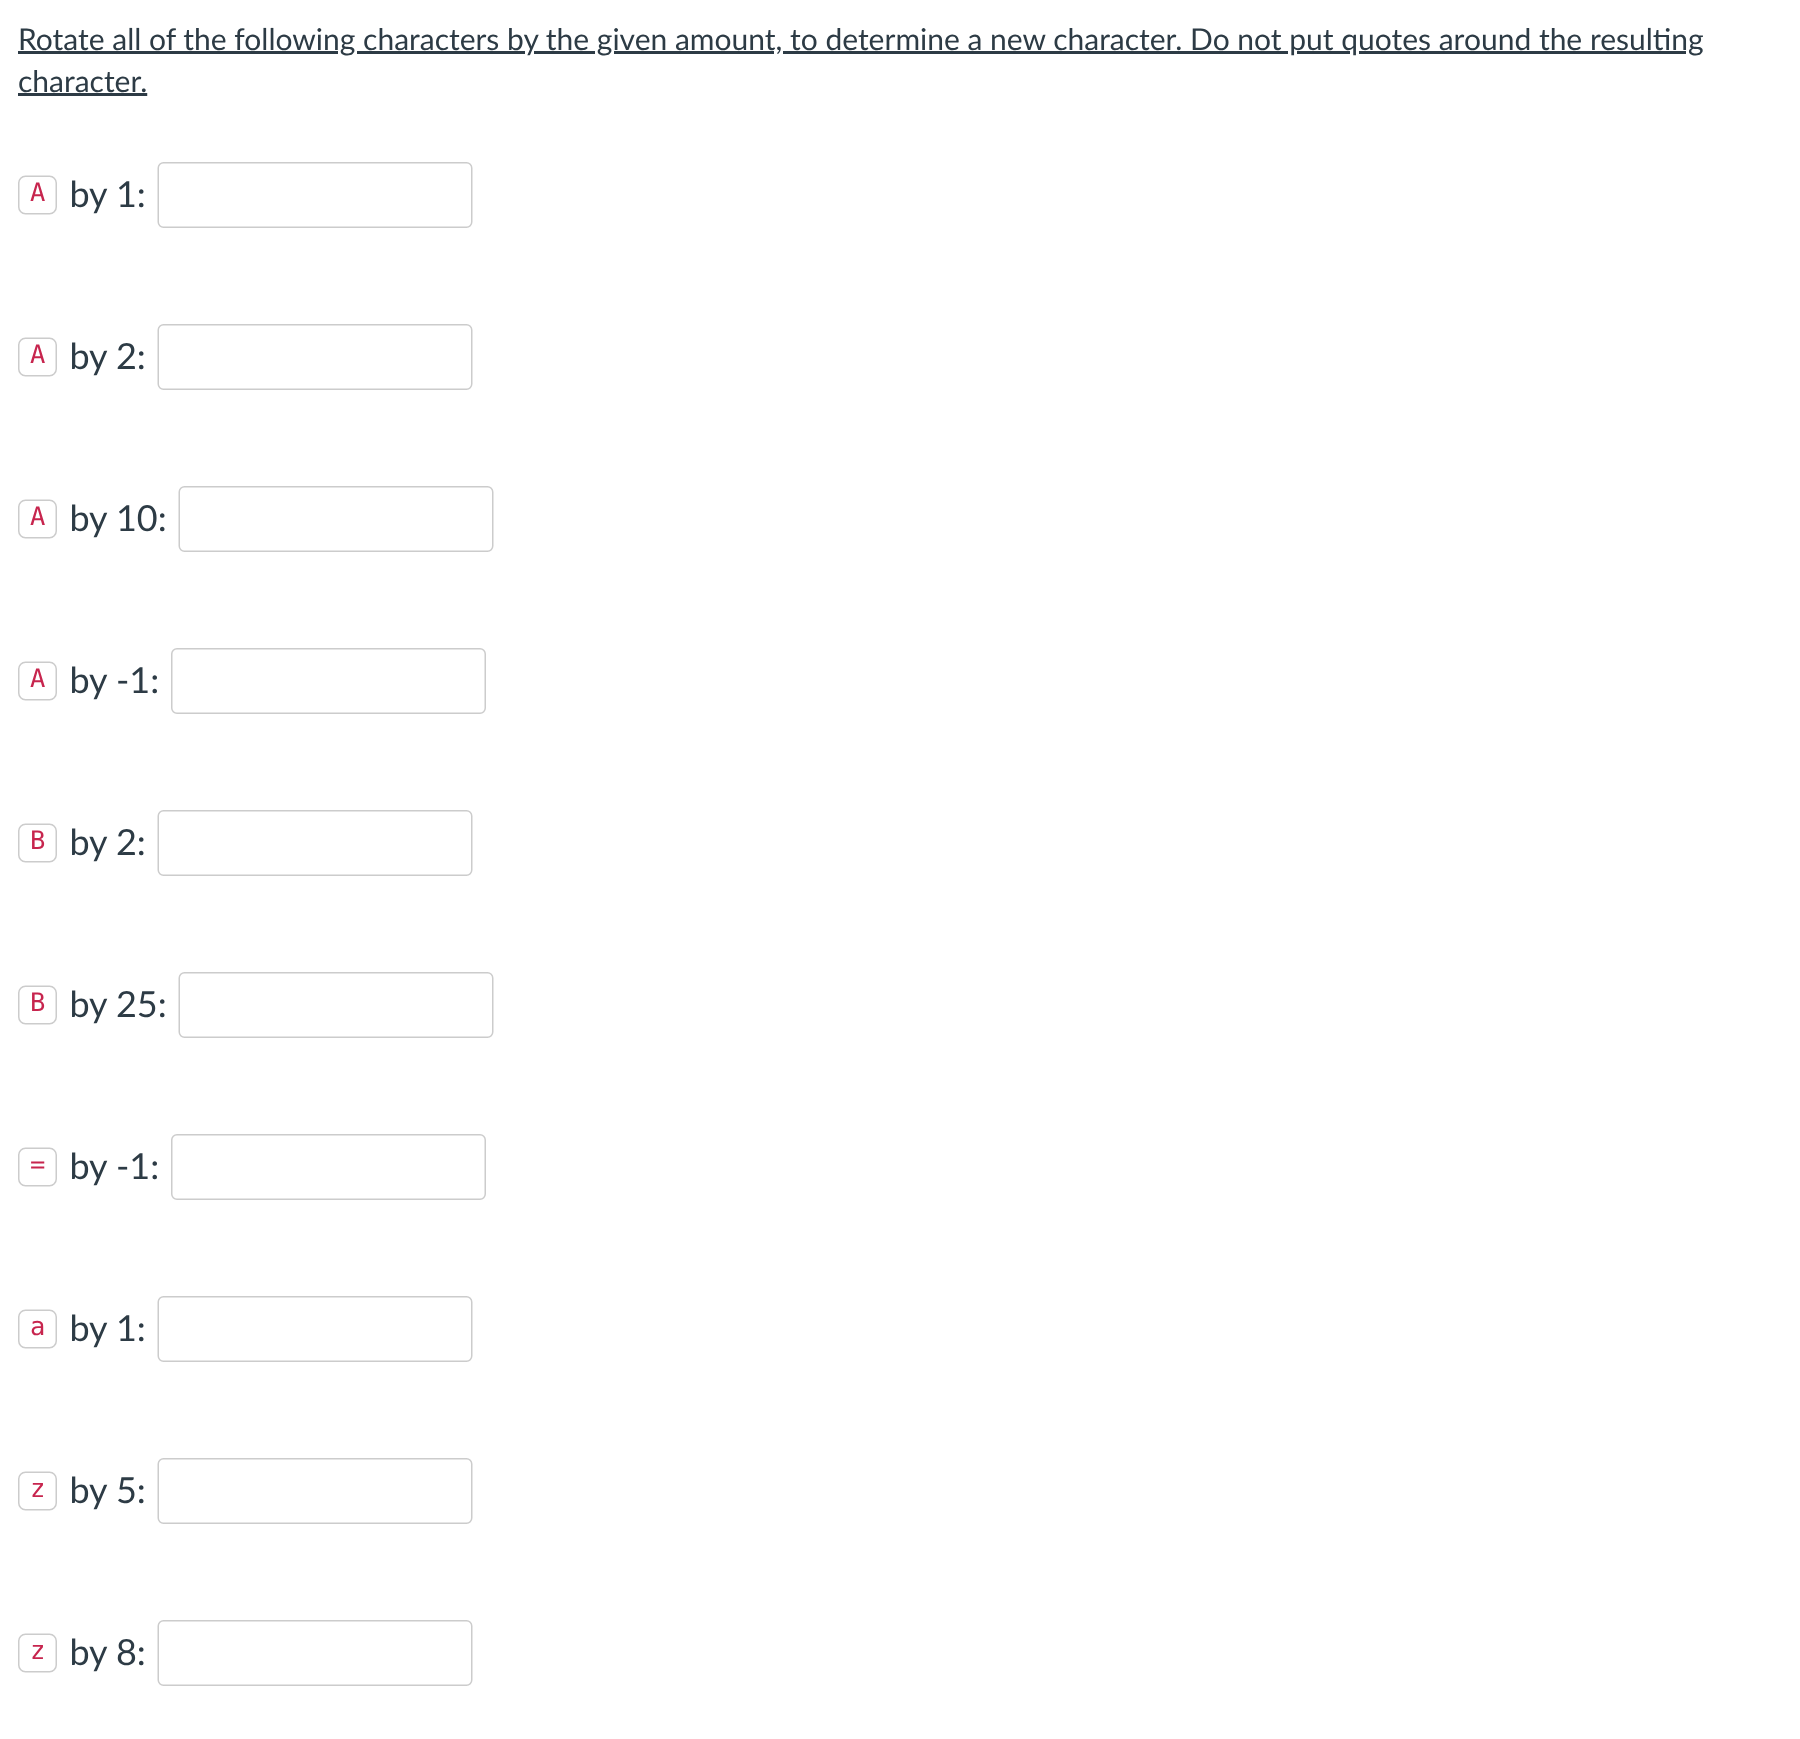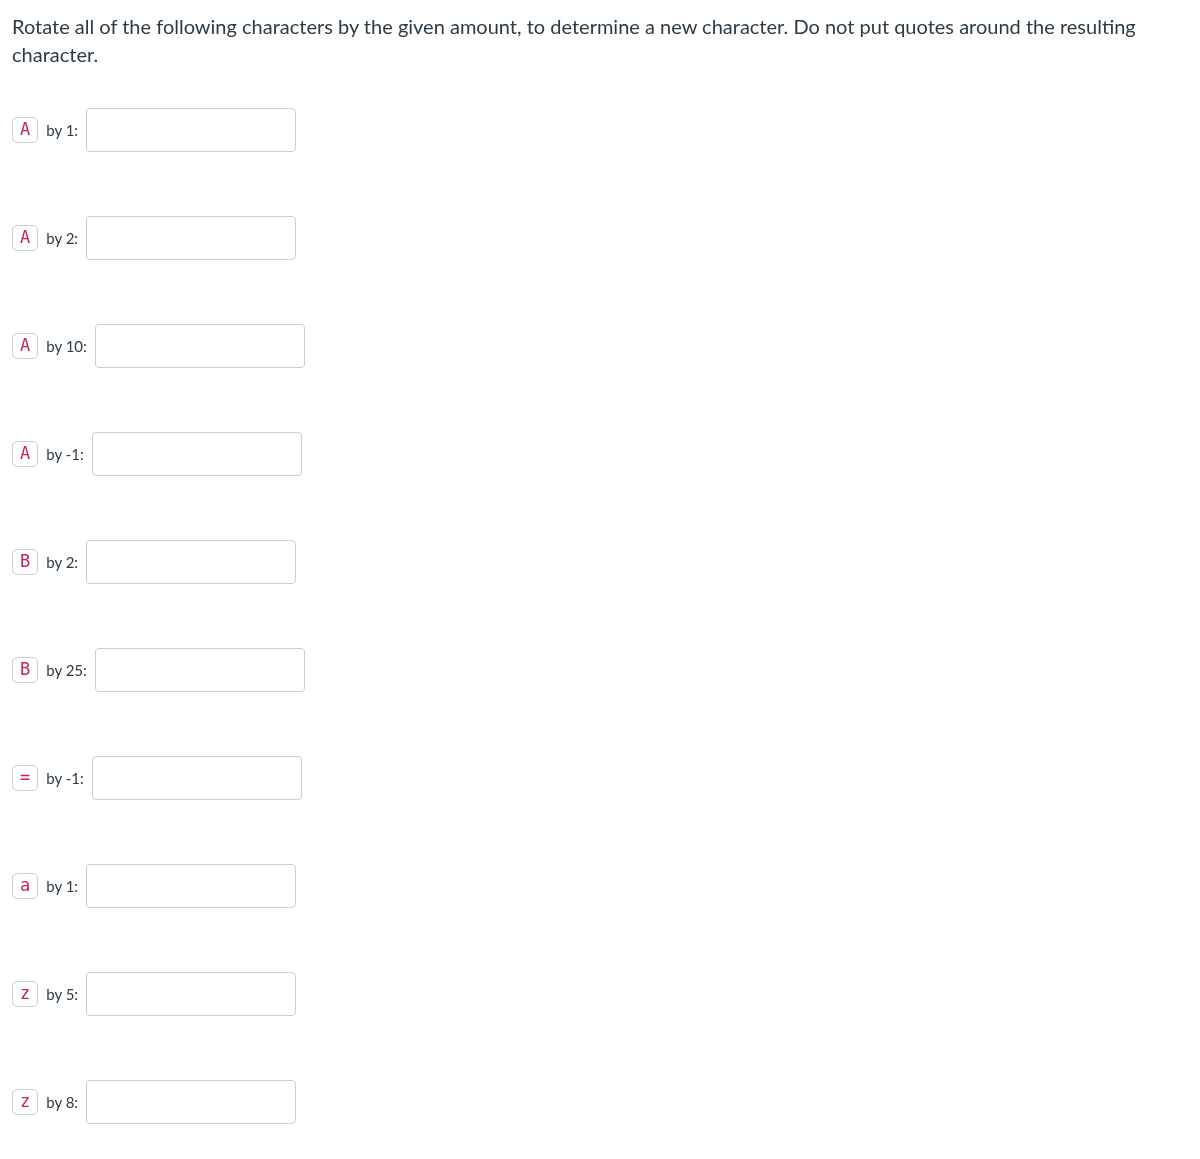--- a/index.html
+++ b/index.html
@@ -11,20 +11,21 @@
       font-family: 'Lato', 'Helvetica Neue', Arial, sans-serif;
       font-size: 20px;
       color: #2d3b45;
       padding: 12px;
       background: #fff;
       line-height: 1.4;
     }
     .instructions {
       margin-bottom: 40px;
       font-weight: 400;
+      text-decoration: underline;
     }
     .question-row {
       display: flex;
       align-items: center;
       margin-bottom: 64px;
       gap: 6px;
     }
     .question-row:last-child {
       margin-bottom: 0;
     }
@@ -36,21 +37,21 @@
       border-radius: 5px;
       padding: 1px 7px;
       font-family: 'Menlo', 'Monaco', 'Consolas', monospace;
       font-size: 17px;
       color: #c7254e;
       background: #fff;
       min-width: 22px;
       height: 26px;
     }
     .by-text {
-      font-size: 15px;
+      font-size: 24px;
       color: #2d3b45;
       margin-left: 2px;
       margin-right: 0px;
     }
     .answer-input {
       width: 210px;
       height: 44px;
       border: 1px solid #ccc;
       border-radius: 4px;
       padding: 8px 10px;

